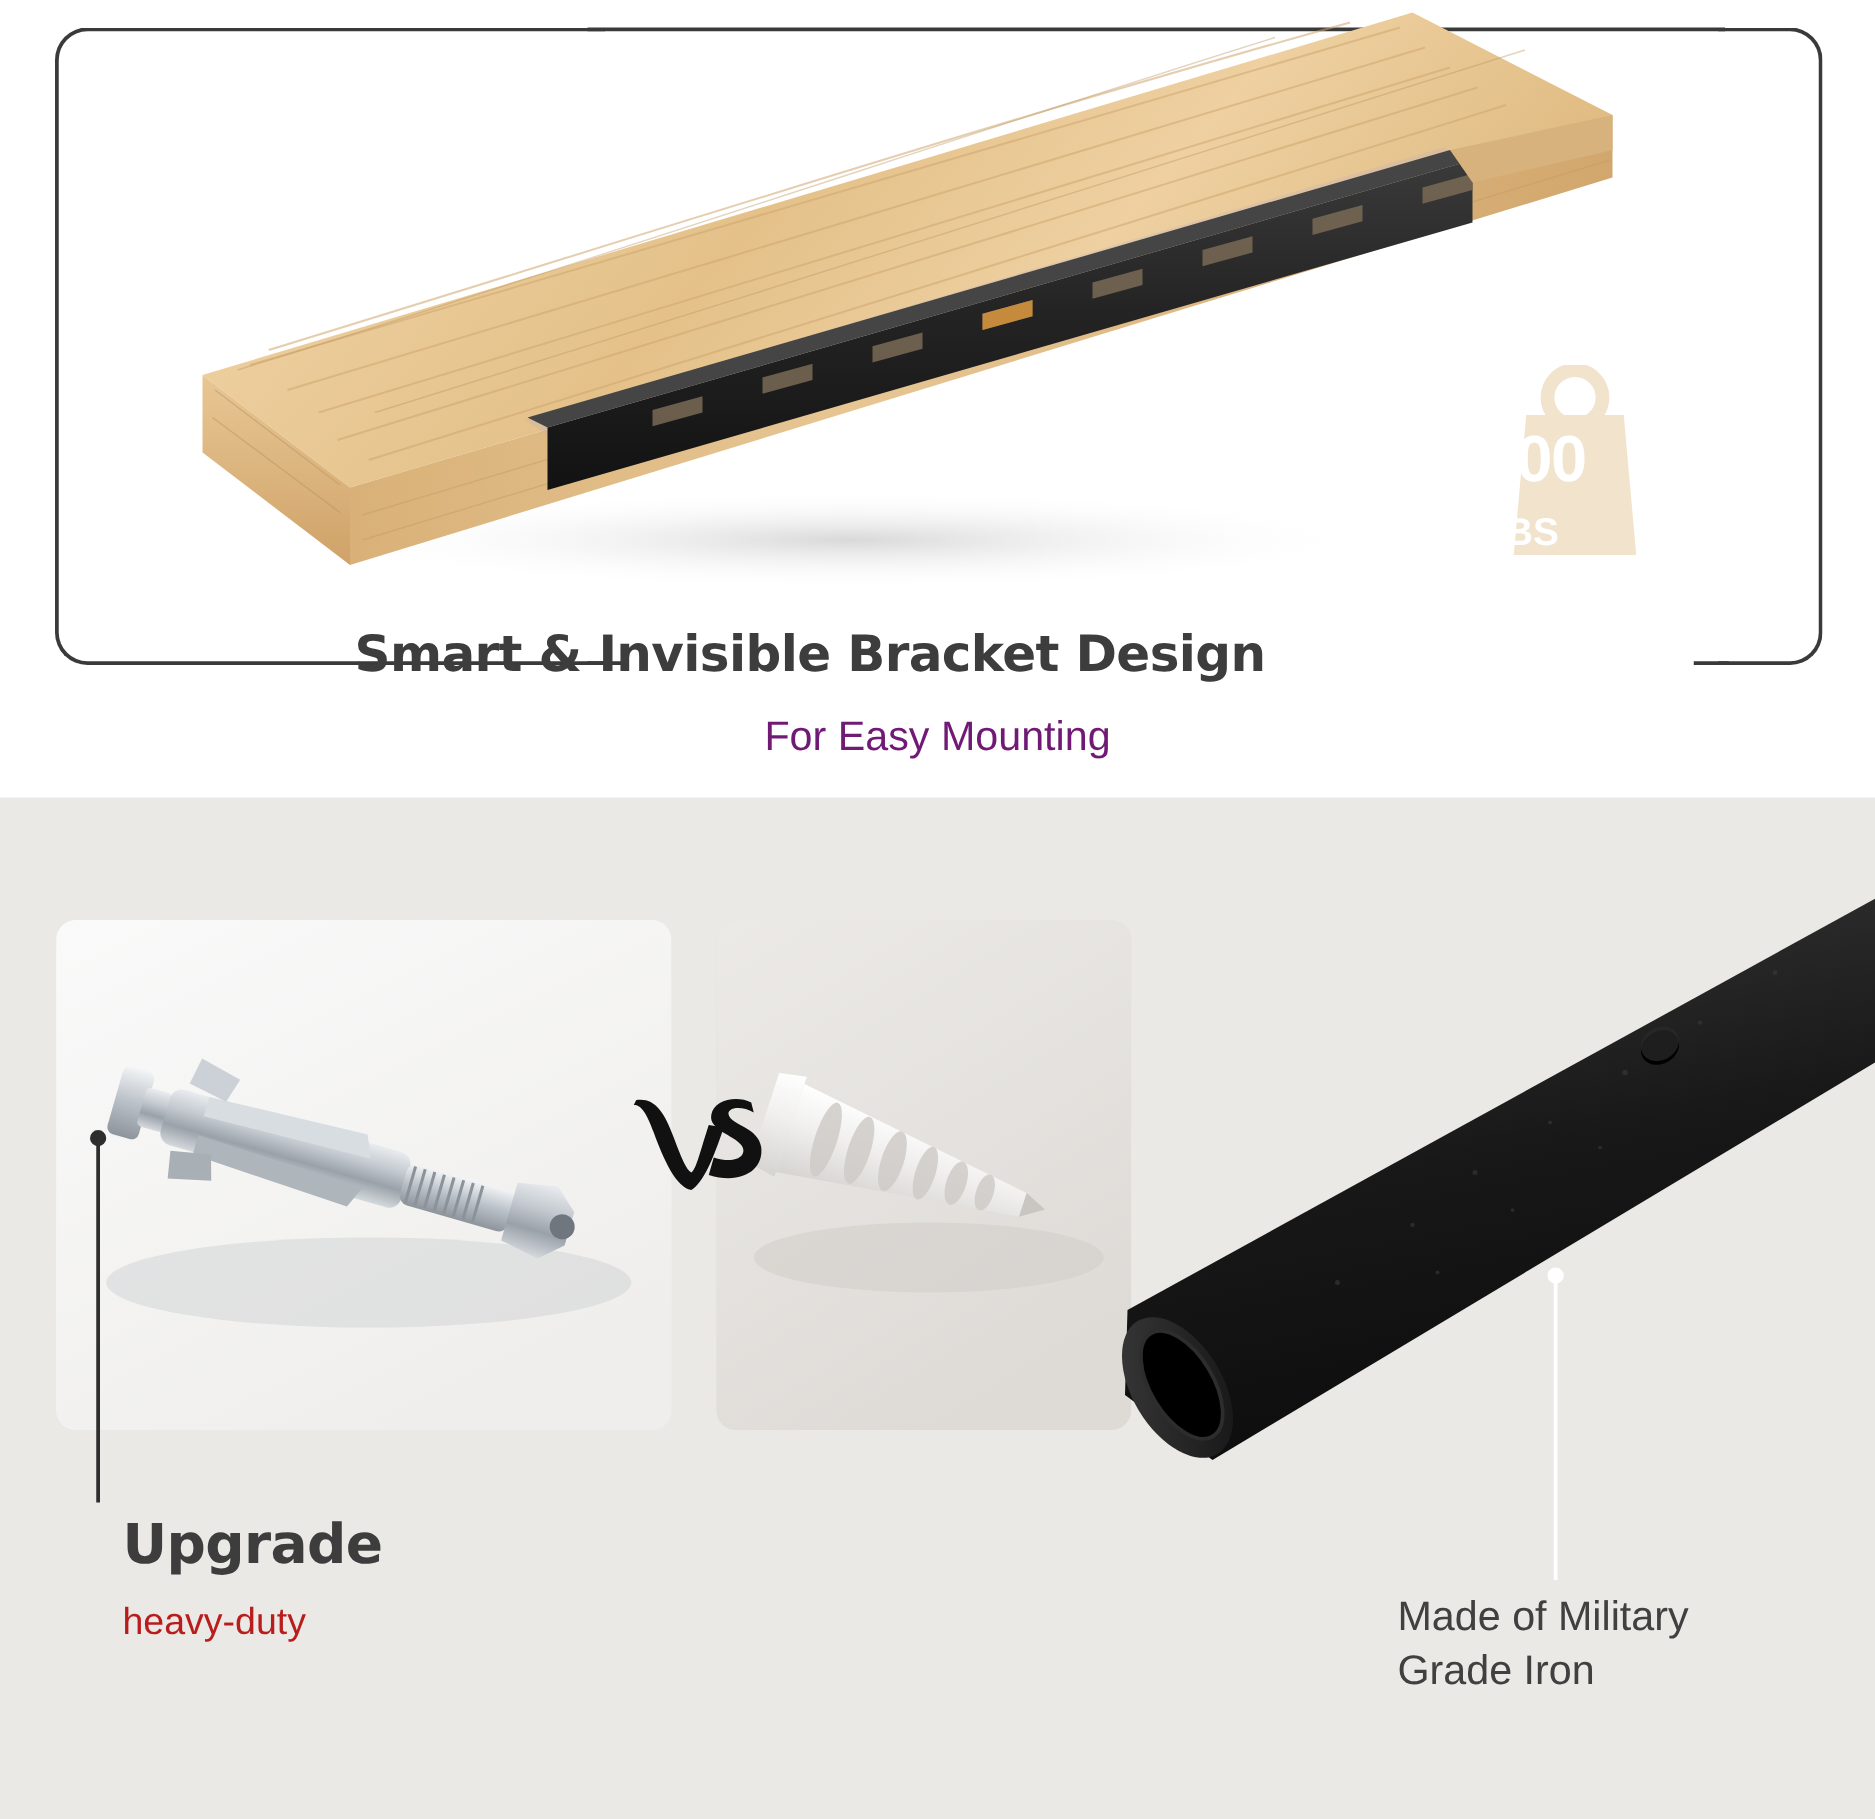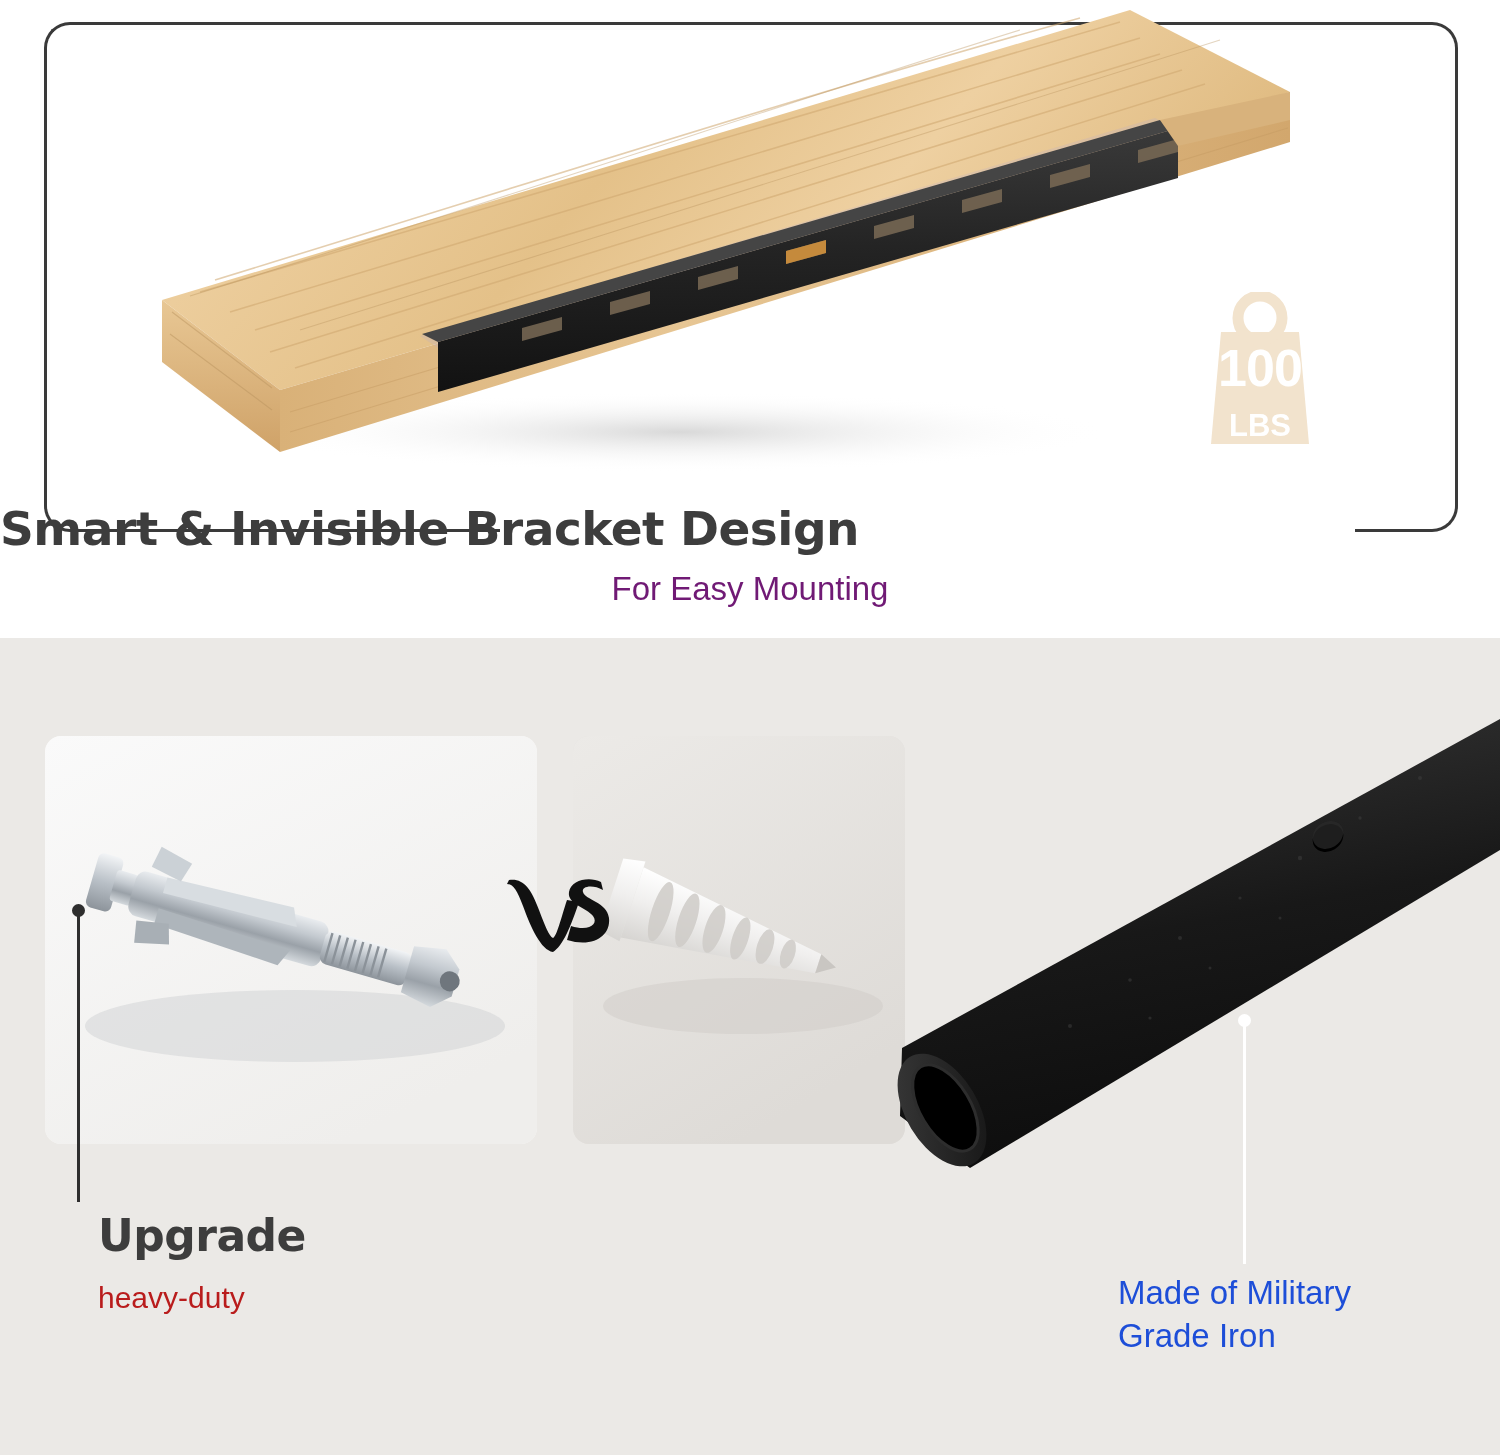--- a/index.html
+++ b/index.html
@@ -77,21 +77,20 @@
   .weight-badge {
     position: absolute;
     left: 1185px; top: 292px;
     width: 150px; height: 160px;
   }
   .weight-badge svg { display: block; }
   .weight-text {
     position: absolute;
     left: 0; top: 50px;
     width: 150px;
-    text-align: center;
     color: #ffffff;
     line-height: 1;
     pointer-events: none;
   }
   .weight-num {
     font-size: 52px;
     font-weight: bold;
     letter-spacing: -1px;
     display: block;
   }
@@ -99,22 +98,22 @@
     font-size: 31px;
     font-weight: bold;
     display: block;
     margin-top: 16px;
   }
 
   .hero-title {
     position: absolute;
     left: 0; top: 501px;
     width: 1296px;
-    text-align: left;
-    font-size: 47px;
+    text-align: center;
+    font-size: 40px;
     font-weight: bold;
     color: #3d3d3d;
     letter-spacing: -0.5px;
     font-family: "DejaVu Sans", sans-serif;
   }
   .hero-sub {
     position: absolute;
     left: 0; top: 570px;
     width: 1500px;
     text-align: center;
@@ -186,21 +185,21 @@
   }
   .label-sub {
     font-size: 30px;
     margin-top: 20px;
     color: #b91c1c;
     font-family: "Liberation Sans", sans-serif;
   }
   .label-right {
     font-size: 33px;
     line-height: 1.3;
-    color: #1d4ed8;
+    color: #404040;
     font-family: "Liberation Sans", sans-serif;
   }
 
   
   .rod {
     position: absolute;
     left: 880px; top: 80px;
     width: 640px; height: 470px;
   }
 </style>

